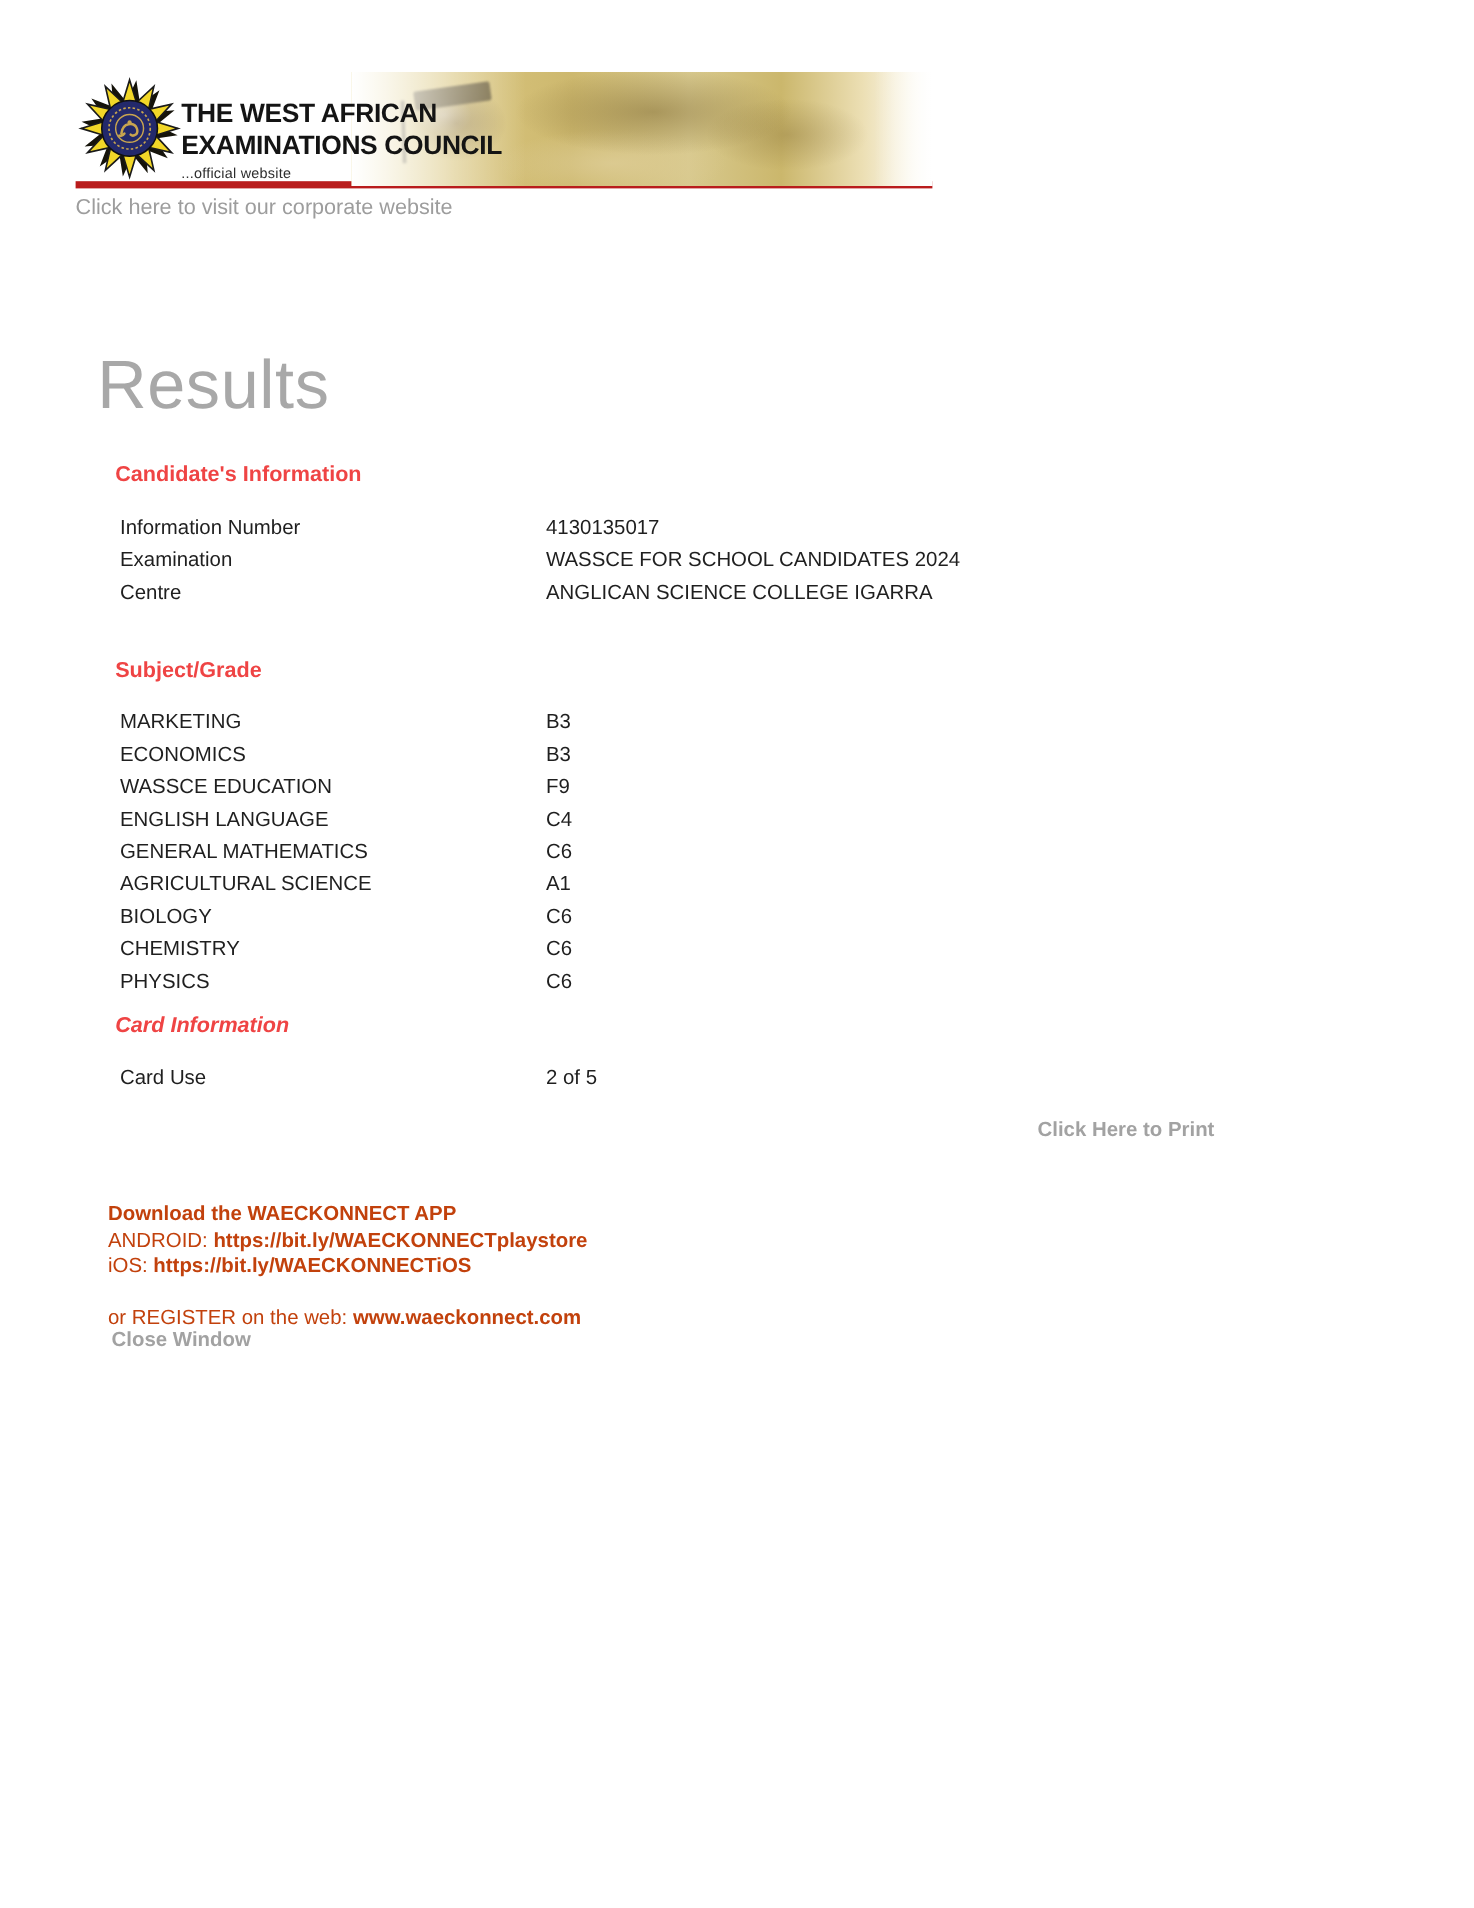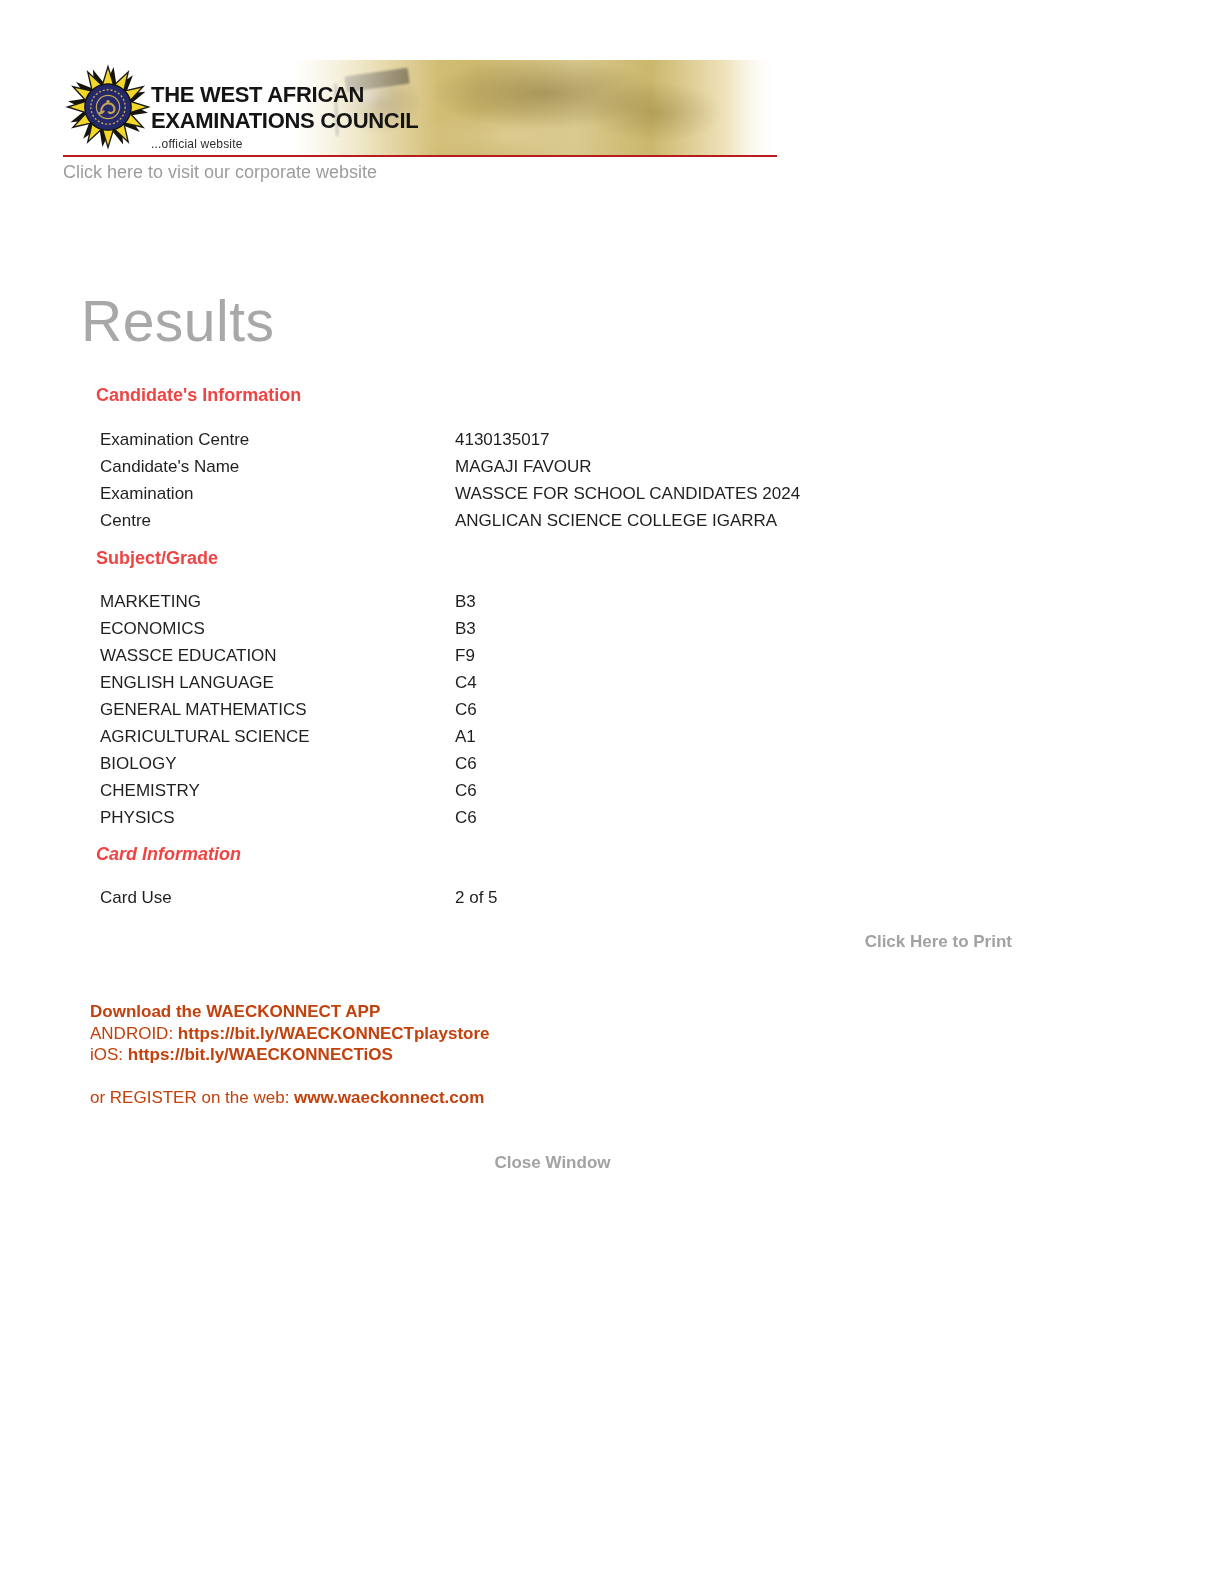--- a/index.html
+++ b/index.html
@@ -15,21 +15,21 @@
     background: #ffffff;
     overflow: hidden;
   }
   .abs { position: absolute; }
 
   
   .site-header {
     left: 63px; top: 60px;
     width: 714px; height: 97px;
     background: #ffffff;
-    border-bottom: 2px solid #b91c1c;
+    border-bottom: 6px solid #b91c1c;
   }
   .banner-photo {
     position: absolute;
     left: 230px; top: 0;
     width: 484px; height: 95px;
     background:
       radial-gradient(ellipse 60px 45px at 18% 45%, rgba(120,96,44,0.55), rgba(120,96,44,0) 70%),
       radial-gradient(ellipse 30px 22px at 16% 38%, rgba(250,240,214,0.9), rgba(250,240,214,0) 75%),
       radial-gradient(ellipse 160px 50px at 52% 35%, rgba(117,95,41,0.45), rgba(117,95,41,0) 72%),
       radial-gradient(ellipse 90px 40px at 75% 55%, rgba(133,110,52,0.35), rgba(133,110,52,0) 75%),
@@ -136,22 +136,21 @@
   .download-block {
     left: 90px; top: 1001px;
     font-size: 17px;
     line-height: 21.5px;
     color: #c2410c;
   }
   .download-block .bold { font-weight: 700; }
   .register-line { margin-top: 21px; }
   .close-wrap {
     left: 93px; top: 1107px; width: 919px;
-    text-align: center;
-    margin-top: 46px;
+    text-align: left;
   }
 </style>
 </head>
 <body>
 
 <div class="canvas">
 
   <div class="abs site-header">
 
     <div class="banner-photo">
@@ -180,28 +179,24 @@
 
   <div class="abs corp-link">Click here to visit our corporate website</div>
 
   <div class="abs page-title">Results</div>
 
   <div class="abs section-heading h-candidate">Candidate's Information</div>
 
   <div class="abs rows rows-candidate">
 
       <div class="info-row">
-        <span class="label">Examination Centre</span>
+        <span class="label">Information Number</span>
         <span class="value">4130135017</span>
       </div>
 
-      <div class="info-row">
-        <span class="label">Candidate's Name</span>
-        <span class="value">MAGAJI FAVOUR</span>
-      </div>
 
       <div class="info-row">
         <span class="label">Examination</span>
         <span class="value">WASSCE FOR SCHOOL CANDIDATES 2024</span>
       </div>
 
       <div class="info-row">
         <span class="label">Centre</span>
         <span class="value">ANGLICAN SCIENCE COLLEGE IGARRA</span>
       </div>

